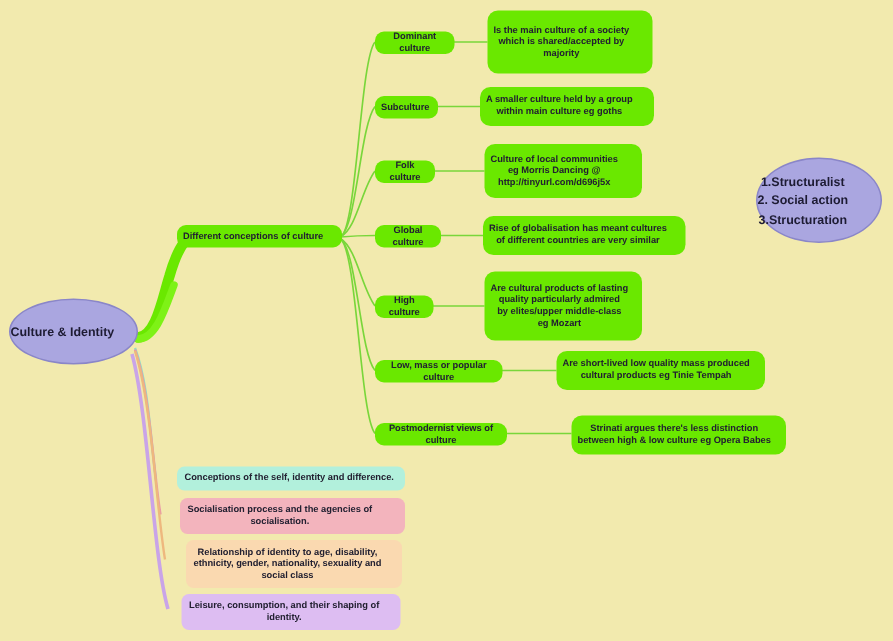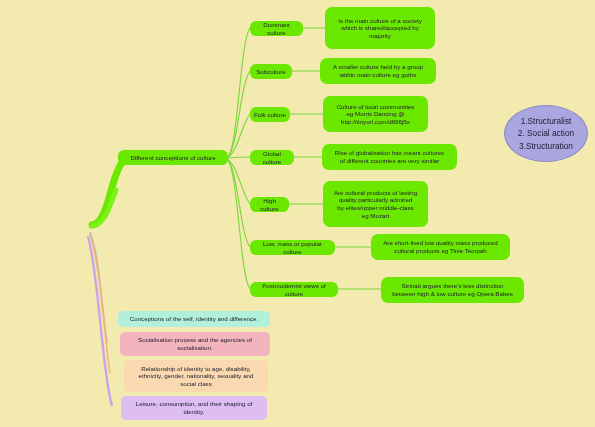--- a/index.html
+++ b/index.html
@@ -23,25 +23,25 @@
     left: 0;
     top: 0;
     width: 595px;
     height: 427px;
   }
   .node {
     position: absolute;
     box-sizing: border-box;
     display: flex;
     align-items: center;
-    justify-content: center;
     text-align: center;
     color: #222031;
     line-height: 1.22;
     z-index: 5;
+    font-weight: bold;
   }
   .central {
     border-radius: 50%;
     background: #aaa6e0;
     border: 1px solid #8a86c8;
     font-size: 8.3px;
     color: #1d1b33;
   }
   .oval-right {
     border-radius: 50%;
@@ -112,20 +112,23 @@
     <path d="M 288,204 L 323,204" fill="none" stroke="#79d63a" stroke-width="1"></path>
     <path d="M 334,247 L 371,247" fill="none" stroke="#79d63a" stroke-width="1"></path>
     <path d="M 337,289 L 381,289" fill="none" stroke="#79d63a" stroke-width="1"></path>
 
     <path d="M 90,232 C 99,256 100,290 104,320" fill="none" stroke="#8ee0c6" stroke-width="1.6"></path>
     <path d="M 90,233 C 100,262 102,312 107,343" fill="none" stroke="#e99aa7" stroke-width="1.6"></path>
     <path d="M 90,234 C 101,268 104,336 110,373" fill="none" stroke="#eeb87e" stroke-width="1.6"></path>
     <path d="M 88,236 C 99,276 102,372 112,406" fill="none" stroke="#c9a4e8" stroke-width="2.4"></path>
   </svg>
 
+  <div class="node central" style="left:6px; top:199px; width:86px; height:44px;">
+    <span>Culture &amp; Identity</span>
+  </div>
 
   <div class="node oval-right multi" style="left:504px; top:105px; width:84px; height:57px;">
     <span>1.Structuralist
 2. Social action
 3.Structuration</span>
   </div>
 
   <div class="node green lbl" style="left:118px; top:150px; width:110px; height:15px;">
     <span>Different conceptions of culture</span>
   </div>

